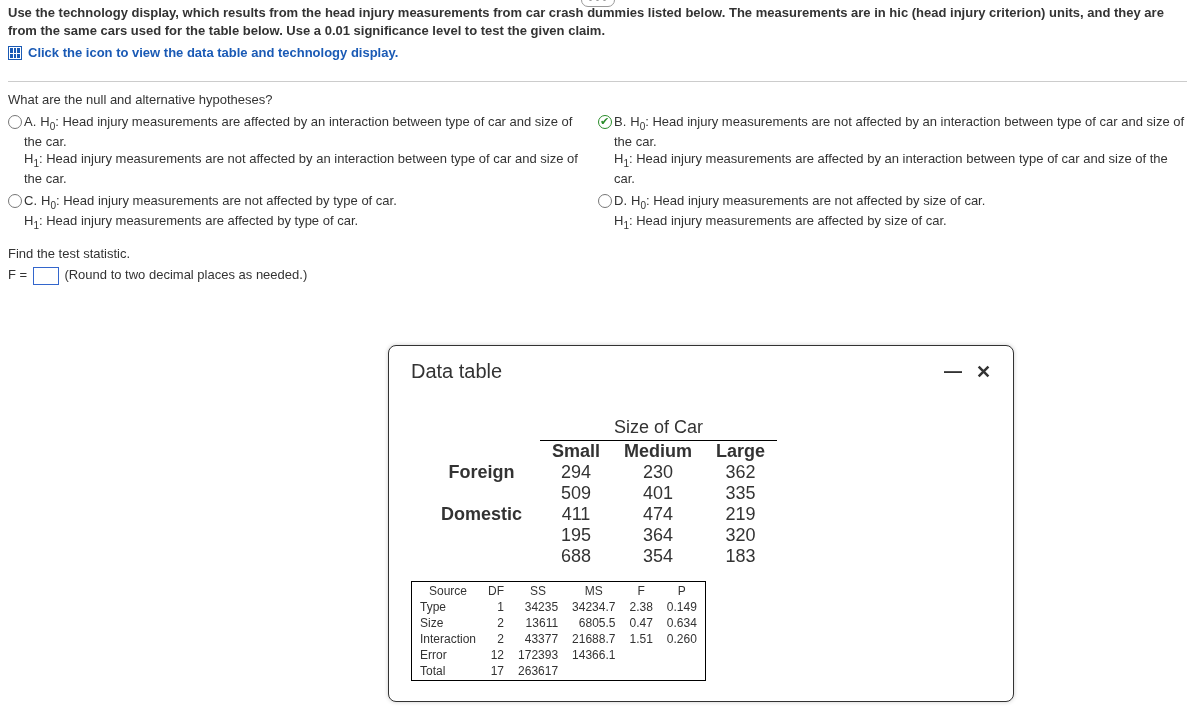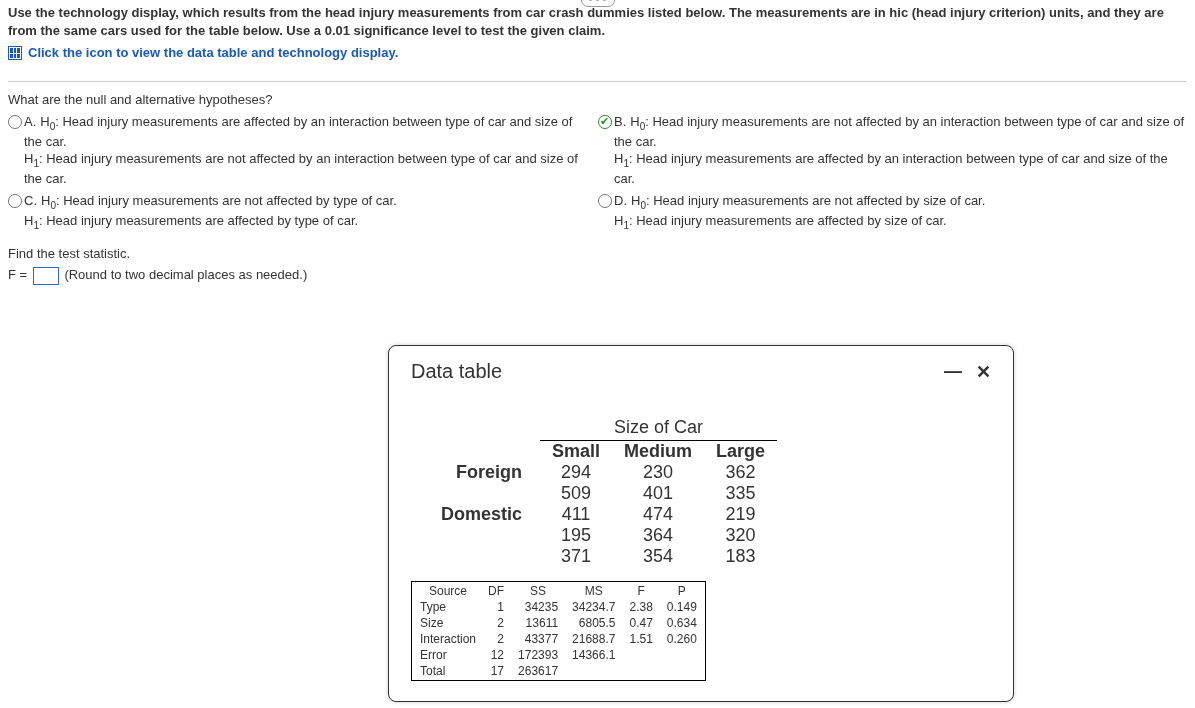--- a/index.html
+++ b/index.html
@@ -23,21 +23,21 @@
   .fbox { display:inline-block; width: 24px; height: 16px; border:1px solid #3366cc; vertical-align: middle; margin: 0 2px;}
   .modal { position: absolute; left: 370px; top: 345px; width: 580px; background:#fff; border:1px solid #333; border-radius: 8px; padding: 14px 22px 20px; box-shadow: 0 0 4px rgba(0,0,0,.2); margin-left: 18px;}
   .modal-head { display:flex; justify-content: space-between; align-items:center;}
   .modal-title { font-size: 20px; }
   .modal-ctrl { display:flex; gap:14px; font-size:18px; font-weight:bold; cursor:pointer;}
   .dtable { font-family: Arial, sans-serif; font-size: 18px; margin: 34px 0 14px 18px;}
   .dtable table { border-collapse: collapse;}
   .dtable .hdr td { text-align:center; padding: 0 12px;}
   .dtable .topcap { text-align:center; border-bottom:1px solid #000; padding-bottom:2px;}
   .dtable td { padding: 0 12px; text-align:center;}
-  .dtable td.lab { text-align:right; font-weight:bold; padding-right:18px;}
+  .dtable td.lab { text-align:center; font-weight:bold; padding-right:18px;}
   .anova { border:1px solid #000; font-size:12px; margin-left:0;}
   .anova td { padding: 0 6px; text-align:right;}
   .anova td.src { text-align:left; padding-right:4px;}
   .anova tr.head td { font-weight: normal; text-align:center;}
 </style>
 </head>
 <body>
 
 <div class="intro">
   <div>Use the technology display, which results from the head injury measurements from car crash dummies listed below. The measurements are in hic (head injury criterion) units, and they are from the same cars used for the table below. Use a 0.01 significance level to test the given claim.</div>
@@ -132,21 +132,21 @@
               <td>219</td>
             </tr>
         <tr>
               <td></td>
               <td>195</td>
               <td>364</td>
               <td>320</td>
             </tr>
         <tr>
               <td></td>
-              <td>371</td>
+              <td>688</td>
               <td>354</td>
               <td>183</td>
             </tr>
       </tbody>
         </table>
     </div>
 
     <table class="anova">
       <tbody>
           <tr class="head">

